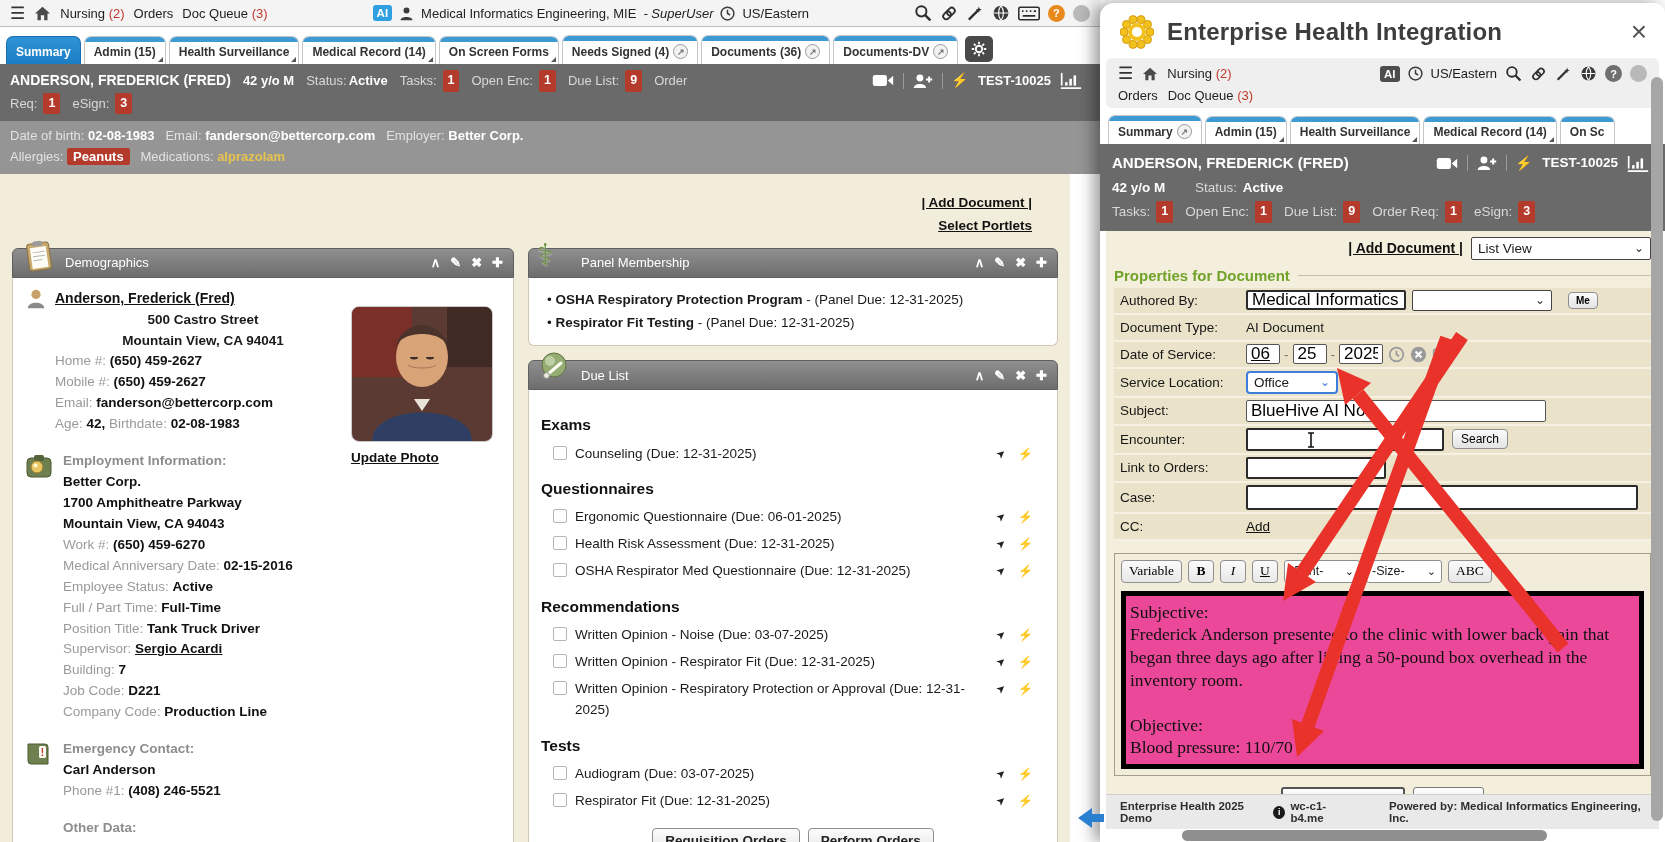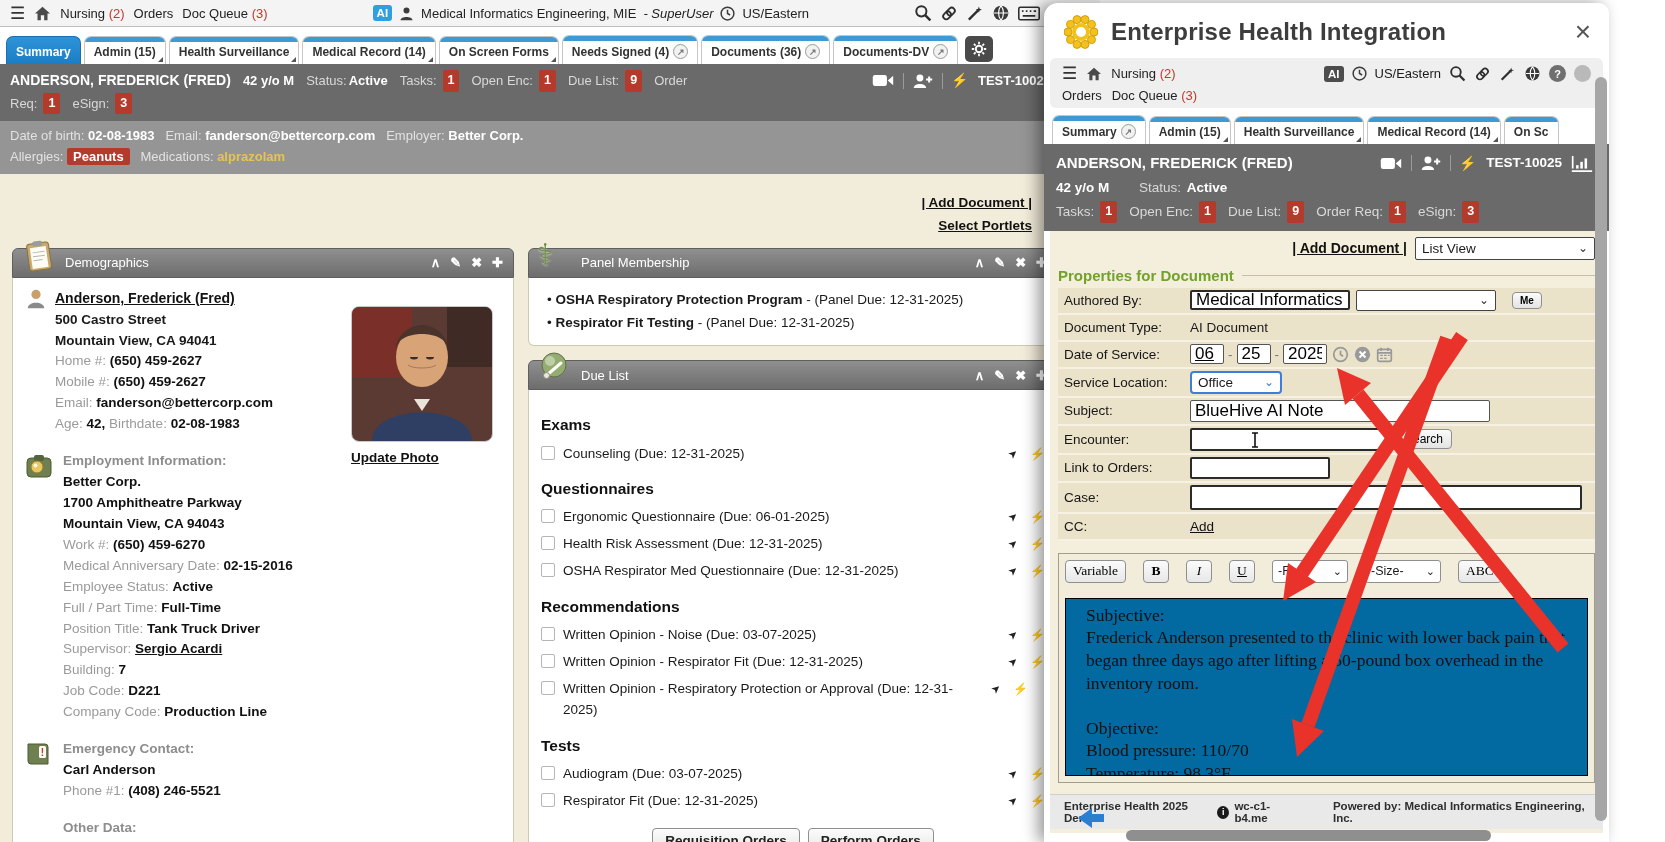--- a/index.html
+++ b/index.html
@@ -60,43 +60,43 @@
 
   .demo-flex { display:flex; }
   .demo-info { flex:1; }
   .photo-col { width:150px; flex:none; padding-top:18px; }
   .photo { width:142px; height:136px; border-radius:8px; border:1px solid #c9c9c9; overflow:hidden; }
   .update-link { display:inline-block; margin-top:6px; font-weight:700; }
   .dl { color:#9a9a9a; }
   .dv { color:#111; font-weight:700; }
   .nrow { display:flex; gap:8px; align-items:flex-start; }
   .namelink { font-weight:700; text-decoration:underline; font-size:14px; color:#111; }
-  .addr { font-weight:700; }
+  .addr { font-weight:700;text-align:center; }
   .sec { display:flex; margin-top:16px; }
   .sec-icon { width:38px; flex:none; padding-top:2px; }
   .sec-title { color:#8d8d8d; font-weight:700; }
   .indent36 { margin-left:38px; }
 
   .dsec-h { font-size:15.5px; font-weight:700; margin:13px 0 4px; color:#111; }
-  .ditem { display:flex; align-items:flex-start; gap:8px; margin:6px 0; }
+  .ditem { display:flex; align-items:flex-start; gap:8px; margin:6px 12px; }
   .cb { width:14px; height:14px; border:1.5px solid #b5b5b5; border-radius:2px; background:#fff; flex:none; margin-top:2px; cursor:pointer; }
   .ditem-label { flex:1; }
   .dicons { display:flex; gap:12px; color:#222; flex:none; margin-left:6px; padding-top:1px; }
   .send { display:inline-block; transform:rotate(-42deg); font-size:11px; cursor:pointer; }
   .bolt { font-size:12px; cursor:pointer; }
   .dbuttons { display:flex; justify-content:center; gap:8px; margin:16px 0 4px; }
   .btn { background:linear-gradient(#fcfcfc,#e6e6e6); border:1px solid #8f8f8f; border-radius:4px; padding:4px 12px; font-weight:700; font-size:13.5px; color:#222; cursor:pointer; }
 
   .pm-item { margin:2px 0 2px 6px; }
   .pm-b { font-weight:700;text-align:center; }
 
   .backarrow { position:absolute; left:1076px; top:806px; z-index:60; cursor:pointer; }
 
   
-  .rp { position:absolute; left:1044px; top:3px; width:565px; height:839px; background:#fff; border-radius:14px 10px 0 0; box-shadow:-6px 0 16px rgba(0,0,0,.4); overflow:hidden; z-index:10; }
+  .rp { position:absolute; left:1100px; top:3px; width:565px; height:839px; background:#fff; border-radius:14px 10px 0 0; box-shadow:-6px 0 16px rgba(0,0,0,.4); overflow:hidden; z-index:10; }
   .rp-title { display:flex; align-items:center; gap:13px; padding:12px 18px 9px 20px; }
   .rp-title h1 { font-size:24px; color:#3d3d3d; font-weight:700; letter-spacing:.2px; flex:1; }
   .rp-close { font-size:28px; color:#555; line-height:1; cursor:pointer; font-weight:400; }
 
   .rnav { background:#efefef; margin:0 6px; border-radius:6px; padding:7px 12px 5px; font-size:13px; }
   .rnav .row1 { display:flex; align-items:center; gap:9px; }
   .rnav .row2 { display:flex; align-items:center; gap:10px; margin-top:6px; }
   .rtabs { display:flex; align-items:flex-end; gap:3px; padding:6px 0 0 8px; background:#fff; height:36px; overflow:hidden; }
 
   .rpbar { background:#6a6a6a; color:#fff; padding:6px 12px 7px; font-size:13.5px; line-height:1.75; }
@@ -115,26 +115,26 @@
   .txt { background:#fff; border:1.5px solid #555; border-radius:2px; height:20px; font-size:17px; font-family:"Liberation Sans",sans-serif; padding:0 4px; }
   .txt.strong { border:2px solid #2b2b2b; }
   .dash { color:#777; margin:0 2px; }
   .dategroup { display:flex; align-items:center; gap:2px; }
   .dicon { margin-left:5px; display:inline-flex; }
   .mebtn { background:linear-gradient(#fbfbfb,#e3e3e3); border:1px solid #8f8f8f; border-radius:4px; font-size:10px; font-weight:700; padding:2px 7px; margin-left:16px; cursor:pointer; }
   .searchbtn { background:linear-gradient(#fbfbfb,#e3e3e3); border:1px solid #8f8f8f; border-radius:4px; font-size:12px; padding:2px 8px; margin-left:8px; cursor:pointer; }
   .fakein { background:#fff; border:2px solid #2b2b2b; border-radius:2px; height:23px; position:relative; }
 
   .editor { border:1px solid #a49d8b; margin-top:12px; padding:6px; background:#f2ecdb; }
-  .etoolbar { display:flex; gap:17px; margin-bottom:15px; }
+  .etoolbar { display:flex; gap:6px; margin-bottom:8px; }
   .ebtn { background:linear-gradient(#fbfbfb,#e7e7e7); border:1px solid #8f8f8f; border-radius:4px; min-width:26px; height:23px; display:inline-flex; align-items:center; justify-content:center; font-family:"Liberation Serif",serif; font-size:13.5px; padding:0 7px; cursor:pointer; }
   .ebtn.b { font-weight:700; } .ebtn.i { font-style:italic; } .ebtn.u { text-decoration:underline; }
   .esel { background:#fff; border:1px solid #8f8f8f; border-radius:3px; width:76px; height:23px; display:inline-flex; align-items:center; padding:0 5px; font-size:12.5px; cursor:pointer; }
   .esel .chev { margin-left:auto; font-size:11px; }
-  .etext { background:#0369a1; border:1px solid #000000; height:178px; padding:5px 20px; font-family:"Liberation Serif",serif; font-size:17.5px; line-height:1.3; color:#101010; overflow:hidden; cursor:text; }
+  .etext { background:#ec4899; border:5px solid #000000; height:178px; padding:5px 4px; font-family:"Liberation Serif",serif; font-size:17.5px; line-height:1.3; color:#101010; overflow:hidden; cursor:text; }
   .eline { white-space:nowrap; overflow:hidden; min-height:22px; }
 
   .rbuttons { display:flex; justify-content:center; gap:8px; padding:11px 0 10px; }
   .btn2 { background:linear-gradient(#fdfdfd,#e7e7e7); border:1.5px solid #777; border-radius:3px; font-size:15px; padding:3px 11px; color:#111; cursor:pointer; font-family:"Liberation Sans",sans-serif; }
   .btn2.primary { border:2px solid #555; }
 
   .rfooter { position:absolute; left:6px; right:6px; bottom:13px; background:#e9e9e9; border-top:1px solid #cfcfcf; padding:5px 14px; font-size:11.5px; font-weight:700; color:#2e2e2e; display:flex; align-items:center; gap:5px; }
   .rfooter .spacer { width:26px; }
   .hscroll { position:absolute; left:82px; right:118px; bottom:1px; height:11px; background:#8f8f8f; border-radius:6px; cursor:pointer; }
   .vscroll { position:absolute; right:2px; top:74px; width:12px; height:744px; background:#a6a6a6; border-radius:6px; cursor:pointer; }

